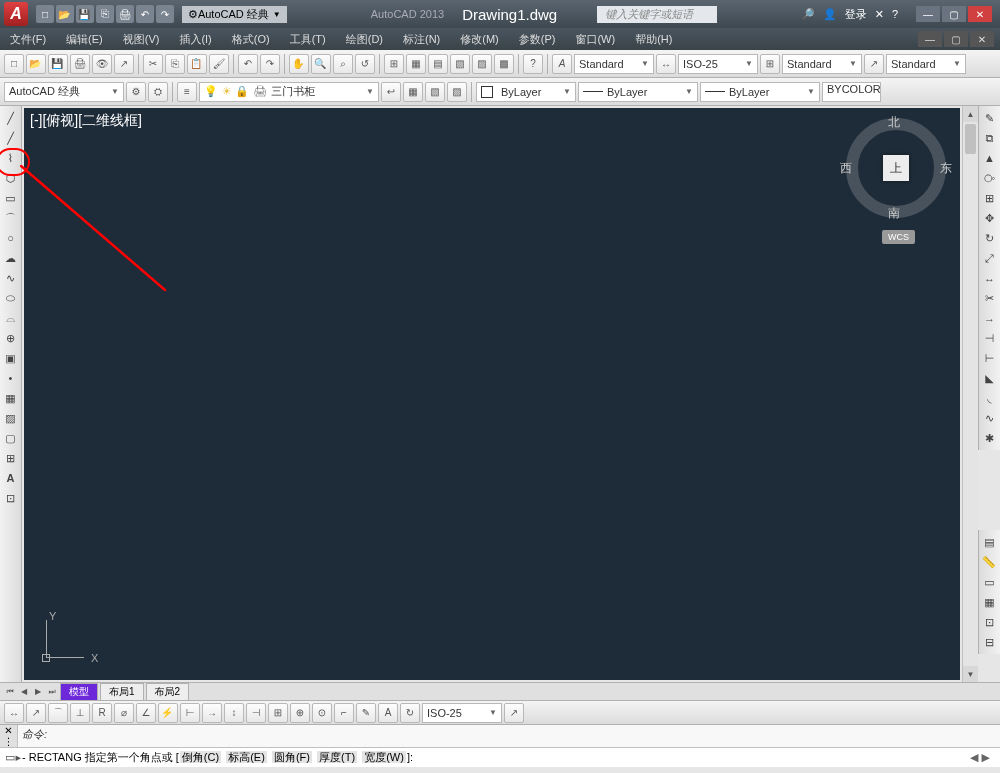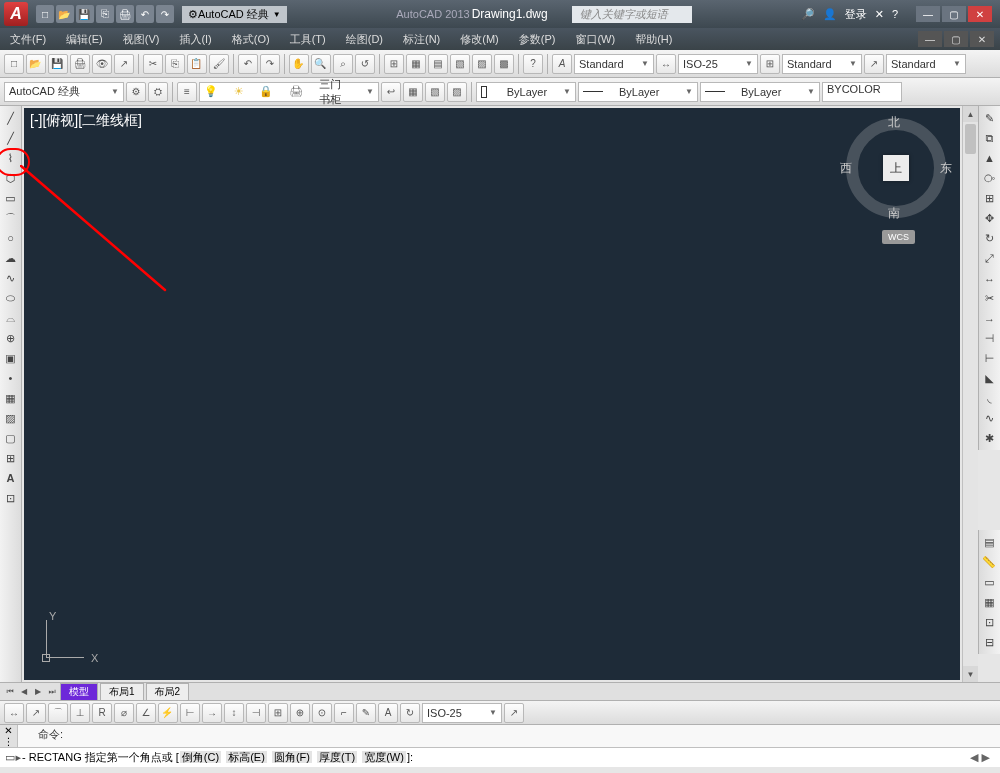--- a/index.html
+++ b/index.html
@@ -3,35 +3,35 @@
 <meta charset="utf-8">
 <style>
 * { margin: 0; padding: 0; box-sizing: border-box; font-family: "Microsoft YaHei", Arial, sans-serif; }
 body { width: 1000px; height: 773px; background: #e6e6e6; overflow: hidden; position: relative; }
 .titlebar { height: 28px; background: linear-gradient(#5a6570, #3d4850); display: flex; align-items: center; font-size: 11px; color: #fff; padding: 0 4px; }
 .app-icon { width: 24px; height: 24px; background: linear-gradient(#e04040, #a02020); color: #fff; font-weight: bold; font-size: 16px; display: flex; align-items: center; justify-content: center; border-radius: 3px; margin-right: 4px; font-style: italic; }
 .qat { display: flex; gap: 2px; margin-left: 4px; }
 .qat-btn { width: 18px; height: 18px; background: #7a8490; border-radius: 2px; display: flex; align-items: center; justify-content: center; cursor: pointer; font-size: 10px; }
 .workspace-sel { background: #bfc5cb; color: #000; padding: 1px 6px; font-size: 11px; margin-left: 8px; display: flex; align-items: center; }
 .ws-arrow { margin-left: 4px; font-size: 8px; }
-.title-center { flex: 1; display: flex; justify-content: center; gap: 2px; align-items: center; }
+.title-center { flex: 1; display: flex; justify-content: center; gap: 18px; align-items: center; }
 .title-app { color: #aab; font-size: 11px; }
-.title-doc { color: #fff; font-size: 12px; }
+.title-doc { color: #fff; font-size: 15px; }
 .search-box { background: #e4e8ec; color: #888; font-style: italic; padding: 1px 8px; font-size: 11px; margin-left: 22px; width: 120px; }
 .title-right { display: flex; gap: 8px; align-items: center; margin-right: 4px; }
 .login-txt { color: #fff; font-size: 11px; }
 .win-btns { display: flex; gap: 2px; margin-left: 10px; }
 .win-btn { width: 24px; height: 16px; background: #6a7480; display: flex; align-items: center; justify-content: center; font-size: 10px; cursor: pointer; }
 .win-close { background: #d04040; }
 .menubar { height: 22px; background: linear-gradient(#4a5560, #3a4348); display: flex; align-items: center; font-size: 11px; color: #ddd; padding: 0 6px; gap: 12px; }
 .menu-item { cursor: pointer; padding: 2px 4px; }
 .toolbar-row { height: 28px; background: linear-gradient(#f4f4f4, #dcdcdc); border-bottom: 1px solid #b0b0b0; display: flex; align-items: center; padding: 0 4px; gap: 2px; }
 .tb-btn { width: 20px; height: 20px; background: linear-gradient(#fdfdfd, #e8e8e8); border: 1px solid #b8b8b8; border-radius: 2px; display: flex; align-items: center; justify-content: center; font-size: 10px; cursor: pointer; color: #555; }
 .tb-sep { width: 1px; height: 20px; background: #b0b0b0; margin: 0 2px; }
-.tb-combo { height: 20px; background: #fff; border: 1px solid #b8b8b8; font-size: 11px; padding: 0 4px; display: flex; align-items: center; gap: 16px; color: #333; }
+.tb-combo { height: 20px; background: #fff; border: 1px solid #b8b8b8; font-size: 11px; padding: 0 4px; display: flex; align-items: center; gap: 4px; color: #333; }
 .combo-arrow { font-size: 8px; color: #666; margin-left: auto; }
 .tb-input { height: 20px; background: #fff; border: 1px solid #b8b8b8; font-size: 11px; padding: 0 4px; color: #333; }
 .main-area { display: flex; height: 576px; background: #e6e6e6; }
 .left-toolbar { width: 22px; background: linear-gradient(90deg, #f2f2f2, #dcdcdc); display: flex; flex-direction: column; padding: 2px 0; border-right: 1px solid #b0b0b0; }
 .left-tb-btn { width: 20px; height: 18px; margin: 1px auto; display: flex; align-items: center; justify-content: center; font-size: 11px; color: #444; cursor: pointer; }
 .canvas-wrap { flex: 1; position: relative; background: #1e2b38; margin: 2px; }
 .viewport-label { position: absolute; top: 4px; left: 6px; color: #fff; font-size: 14px; }
 .viewcube { position: absolute; top: 10px; right: 14px; width: 100px; height: 100px; }
 .vc-ring { position: absolute; inset: 0; border: 12px solid rgba(200,200,200,0.25); border-radius: 50%; }
 .vc-top { position: absolute; left: 37px; top: 37px; width: 26px; height: 26px; background: #ececec; display: flex; align-items: center; justify-content: center; font-size: 12px; color: #333; box-shadow: 0 0 4px rgba(0,0,0,0.4); }
@@ -52,21 +52,21 @@
 .scrollbar-v { width: 16px; background: #e4e4e4; border-left: 1px solid #c0c0c0; position: relative; }
 .scroll-arrow { height: 16px; background: #d8d8d8; display: flex; align-items: center; justify-content: center; font-size: 8px; color: #555; }
 .scroll-thumb { position: absolute; top: 18px; left: 2px; right: 2px; height: 30px; background: #c0c0c0; border-radius: 2px; }
 .tabs-row { height: 18px; background: #e0e0e0; display: flex; align-items: center; font-size: 10px; border-top: 1px solid #b0b0b0; padding: 0 4px; gap: 2px; }
 .tab-nav { width: 12px; height: 14px; display: flex; align-items: center; justify-content: center; font-size: 8px; cursor: pointer; color: #555; }
 .tab { padding: 1px 8px; background: #eee; border: 1px solid #b0b0b0; cursor: pointer; }
 .tab.active { background: #6d28d9; color: #fff; }
 .toolbar-bottom { height: 24px; background: linear-gradient(#f4f4f4, #dcdcdc); border-top: 1px solid #b0b0b0; display: flex; align-items: center; padding: 0 4px; gap: 2px; }
 .cmd-area { background: #f8f8f8; border-top: 1px solid #b0b0b0; font-size: 11px; font-family: Consolas, monospace; color: #000; display: flex; }
 .cmd-handle { width: 18px; background: #e0e0e0; border-right: 1px solid #c0c0c0; display: flex; flex-direction: column; justify-content: space-around; align-items: center; font-size: 10px; }
-.cmd-text { flex: 1; padding: 2px 20px; }
+.cmd-text { flex: 1; padding: 2px 4px; font-style: italic; }
 .cmd-line1 { color: #333; }
 .cmd-line2 { color: #333; }
 .cmd-input-row { background: #fff; border-top: 1px solid #c0c0c0; display: flex; align-items: center; padding: 2px 4px; font-size: 11px; font-family: Consolas, monospace; }
 .cmd-prompt-icon { width: 18px; display: flex; justify-content: center; color: #555; }
 .cmd-input-text { flex: 1; }
 .cmd-input-text .opt { background: #e4e4e4; padding: 0 2px; margin: 0 1px; }
 .annotation-circle { position: absolute; top: 148px; left: -4px; width: 34px; height: 28px; border: 2px solid #ff0000; border-radius: 50% / 60%; pointer-events: none; z-index: 100; }
 .annotation-arrow { position: absolute; top: 165px; left: 20px; pointer-events: none; z-index: 100; }
 .swatch { width: 12px; height: 12px; background: #fff; border: 1px solid #333; display: inline-block; margin-right: 4px; }
 </style>
@@ -211,21 +211,21 @@
   <div class="tb-combo" style="width:120px">
       <span style="border-top:1px solid #333;width:20px"></span>
       <span>ByLayer</span>
       <span class="combo-arrow">▼</span>
     </div>
   <div class="tb-combo" style="width:120px">
       <span style="border-top:1px solid #333;width:20px"></span>
       <span>ByLayer</span>
       <span class="combo-arrow">▼</span>
     </div>
-  <div class="tb-input" style="width:80px">BYCOLOR</div>
+  <div class="tb-input" style="width:59px">BYCOLOR</div>
 </div>
 
 <div class="main-area">
   <div class="left-toolbar">
     <div class="left-tb-btn">╱</div>
     <div class="left-tb-btn">╱</div>
     <div class="left-tb-btn">⌇</div>
     <div class="left-tb-btn">⬡</div>
     <div class="left-tb-btn">▭</div>
     <div class="left-tb-btn">⌒</div>

